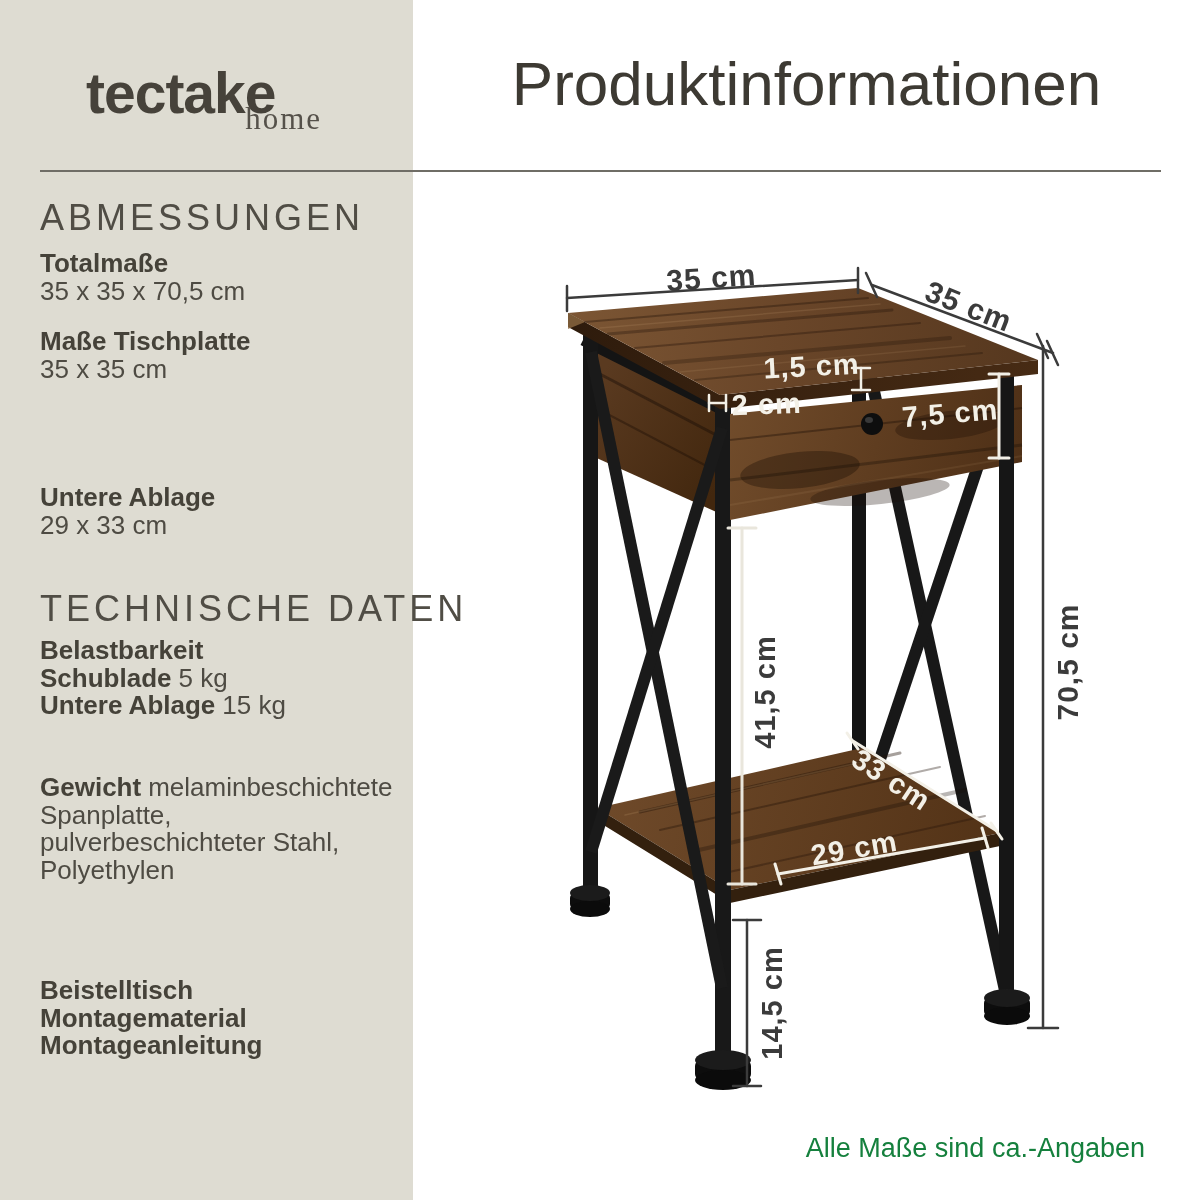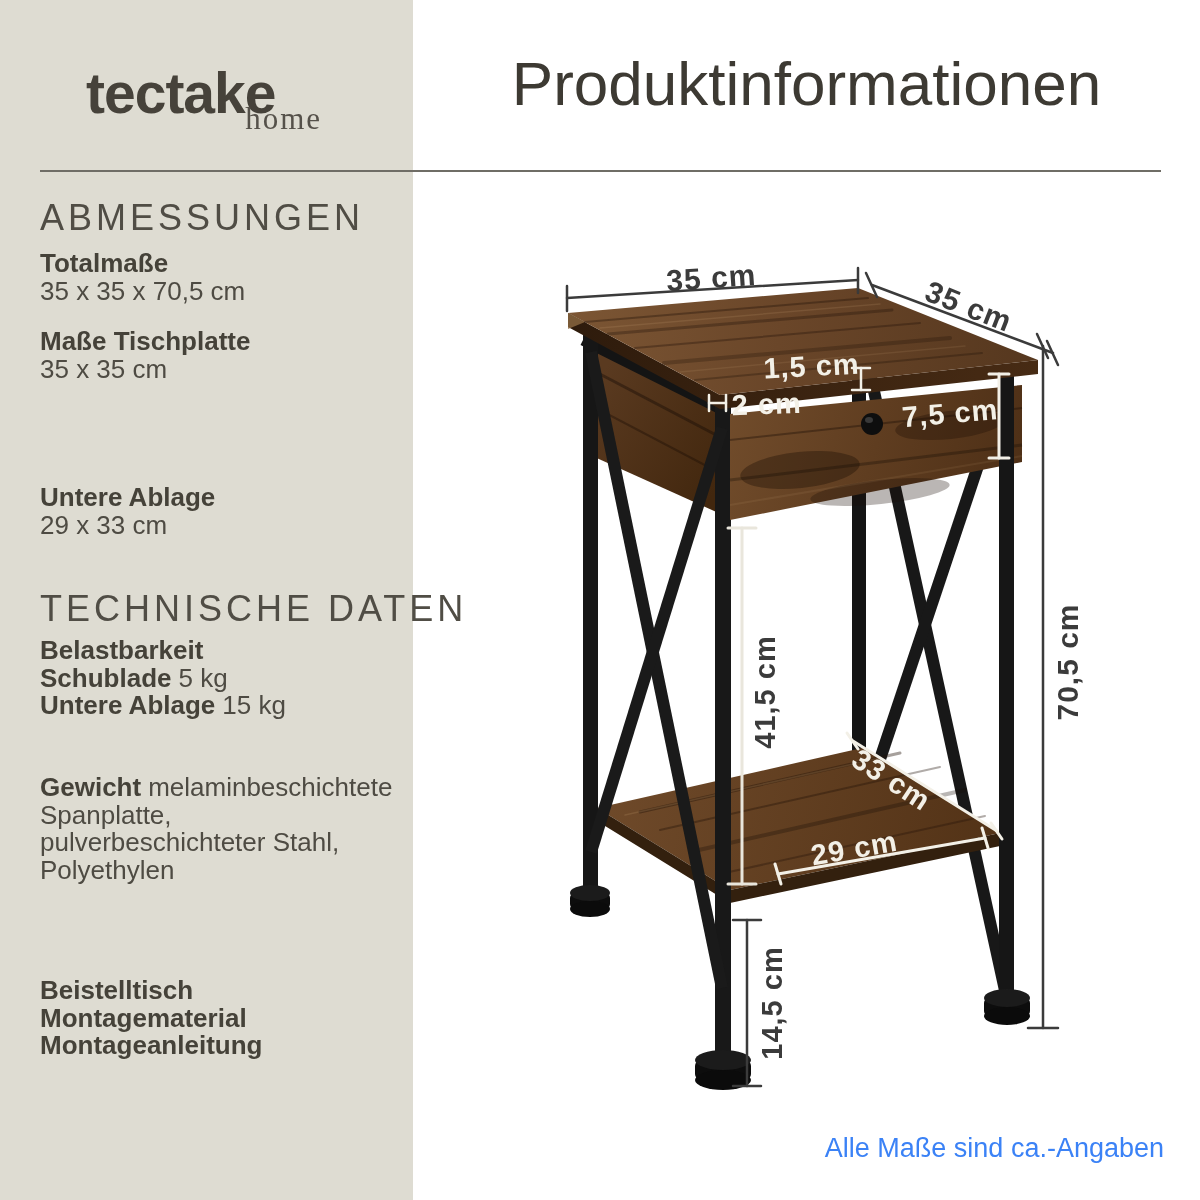--- a/index.html
+++ b/index.html
@@ -13,21 +13,21 @@
   .divider{position:absolute;left:40px;top:170px;width:1121px;height:2px;background:#6f6d66;}
   .page-title{position:absolute;left:413px;top:48px;width:787px;text-align:center;
               font-family:Liberation Sans, sans-serif;font-size:62px;color:#3d3a33;}
   .sb-heading{position:absolute;left:40px;font-size:36px;letter-spacing:4px;color:#504d45;font-weight:400;}
   .sb-entry{position:absolute;left:40px;width:360px;font-size:26px;line-height:28px;color:#4e4b43;}
   .sb-entry .lbl{font-weight:700;color:#454239;}
   .sb-lines{position:absolute;left:40px;width:356px;font-size:26px;line-height:27.5px;color:#4e4b43;}
   .sb-lines b{font-weight:700;color:#454239;}
   .sb-lines .row b{margin-right:7px;}
   .boldlist div{font-weight:700;color:#454239;}
-  .footer-note{position:absolute;right:36px;top:1133px;font-size:27px;color:#3b82f6;}
+  .footer-note{position:absolute;right:55px;top:1133px;font-size:27px;color:#15803d;}
   svg text{font-family:"Liberation Sans",sans-serif;letter-spacing:1px;}
   .dimdark{fill:#3b3b3b;font-weight:600;font-size:30px;}
   .dimlight{fill:#f3f0e7;font-weight:600;font-size:29px;}
 </style>
 </head>
 <body>
 
 <div class="canvas">
 
   <div class="sidebar"></div>

